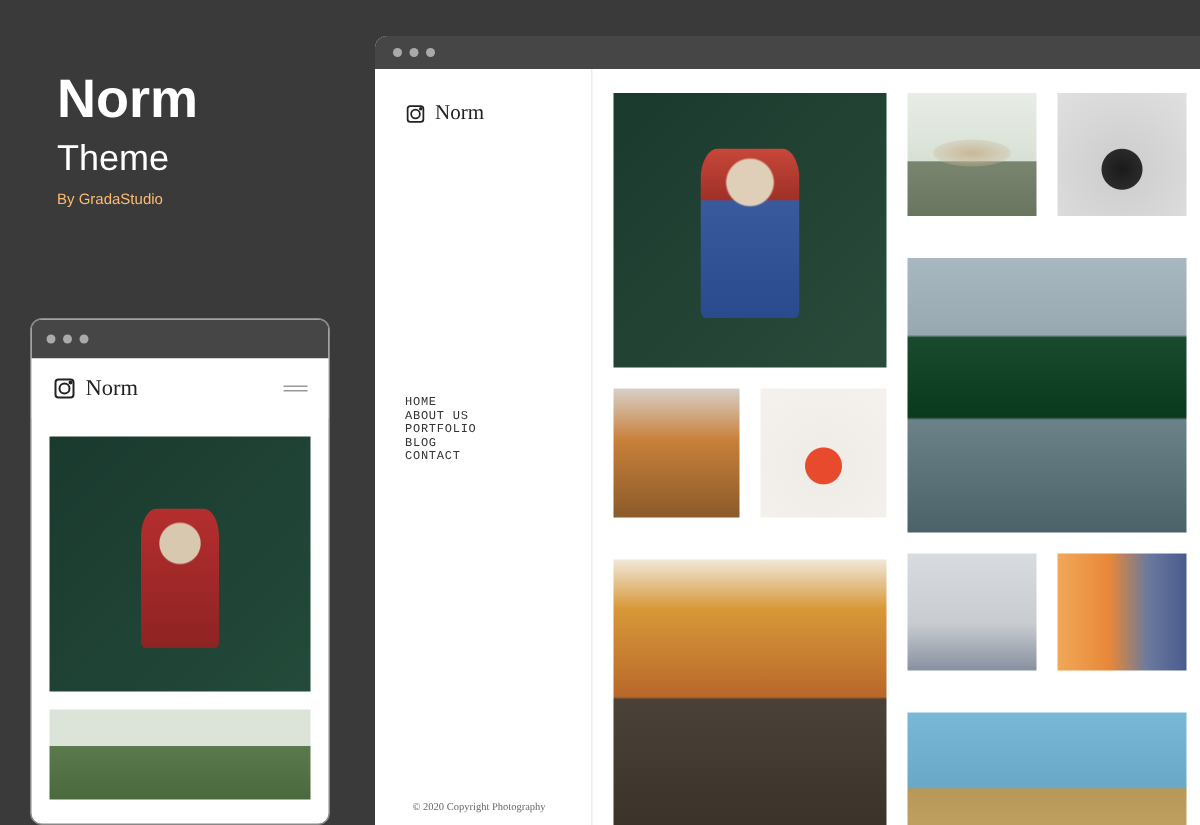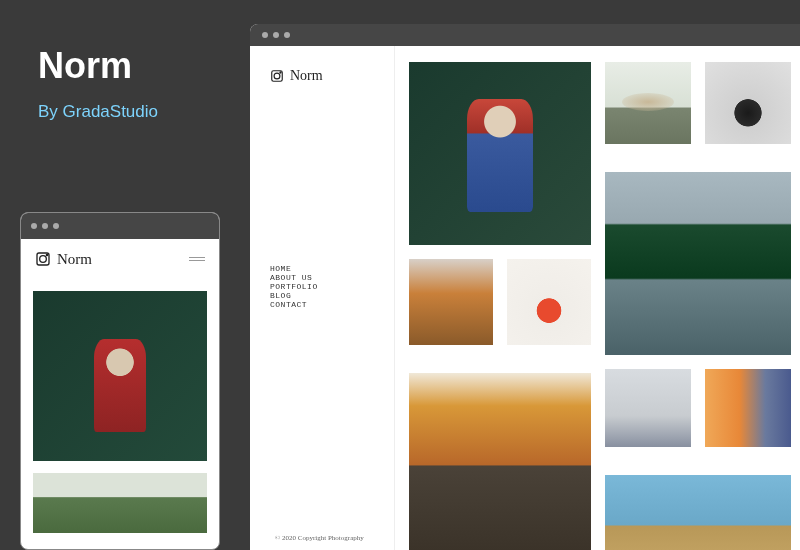--- a/index.html
+++ b/index.html
@@ -23,23 +23,23 @@
     font-size: 36px;
     font-weight: 700;
     line-height: 1;
   }
   .info-subtitle {
     font-size: 24px;
     font-weight: 300;
     margin-top: 8px;
   }
   .info-author {
-    font-size: 17px;
-    margin-top: 18px;
-    color: #7dd3fc;
+    font-size: 10px;
+    margin-top: 8px;
+    color: #fdba74;
   }
 
   
   .mobile-window {
     position: absolute;
     left: 20px;
     top: 212px;
     width: 200px;
     height: 338px;
     border: 1.5px solid #888;
@@ -148,20 +148,21 @@
   .g7 { width: 182px; height: 183px; background: linear-gradient(#f0e8d8 0%,#d89838 18%,#b8682a 50%,#4a4238 51%,#3a3228 100%);}
   .g8 { width: 86px; height: 78px; background: linear-gradient(#d8dce0 0%,#c8ccd0 60%,#8890a0 100%);}
   .g9 { width: 86px; height: 78px; background: linear-gradient(90deg,#f0a858 0%,#e88838 40%,#6a7a9e 70%,#4a5a8e 100%);}
   .g10 { width: 186px; height: 100px; background: linear-gradient(#7ab8d8 0%,#6aa8c8 50%,#b89858 51%,#c8a868 100%);}
 </style>
 </head>
 <body>
 
 <div class="info-section">
   <div class="info-title">Norm</div>
+  <div class="info-subtitle">Theme</div>
   <div class="info-author">By GradaStudio</div>
 </div>
 
 <div class="mobile-window">
   <div class="mobile-titlebar">
     <div class="dot"></div>
     <div class="dot"></div>
     <div class="dot"></div>
   </div>
   <div class="mobile-header">

